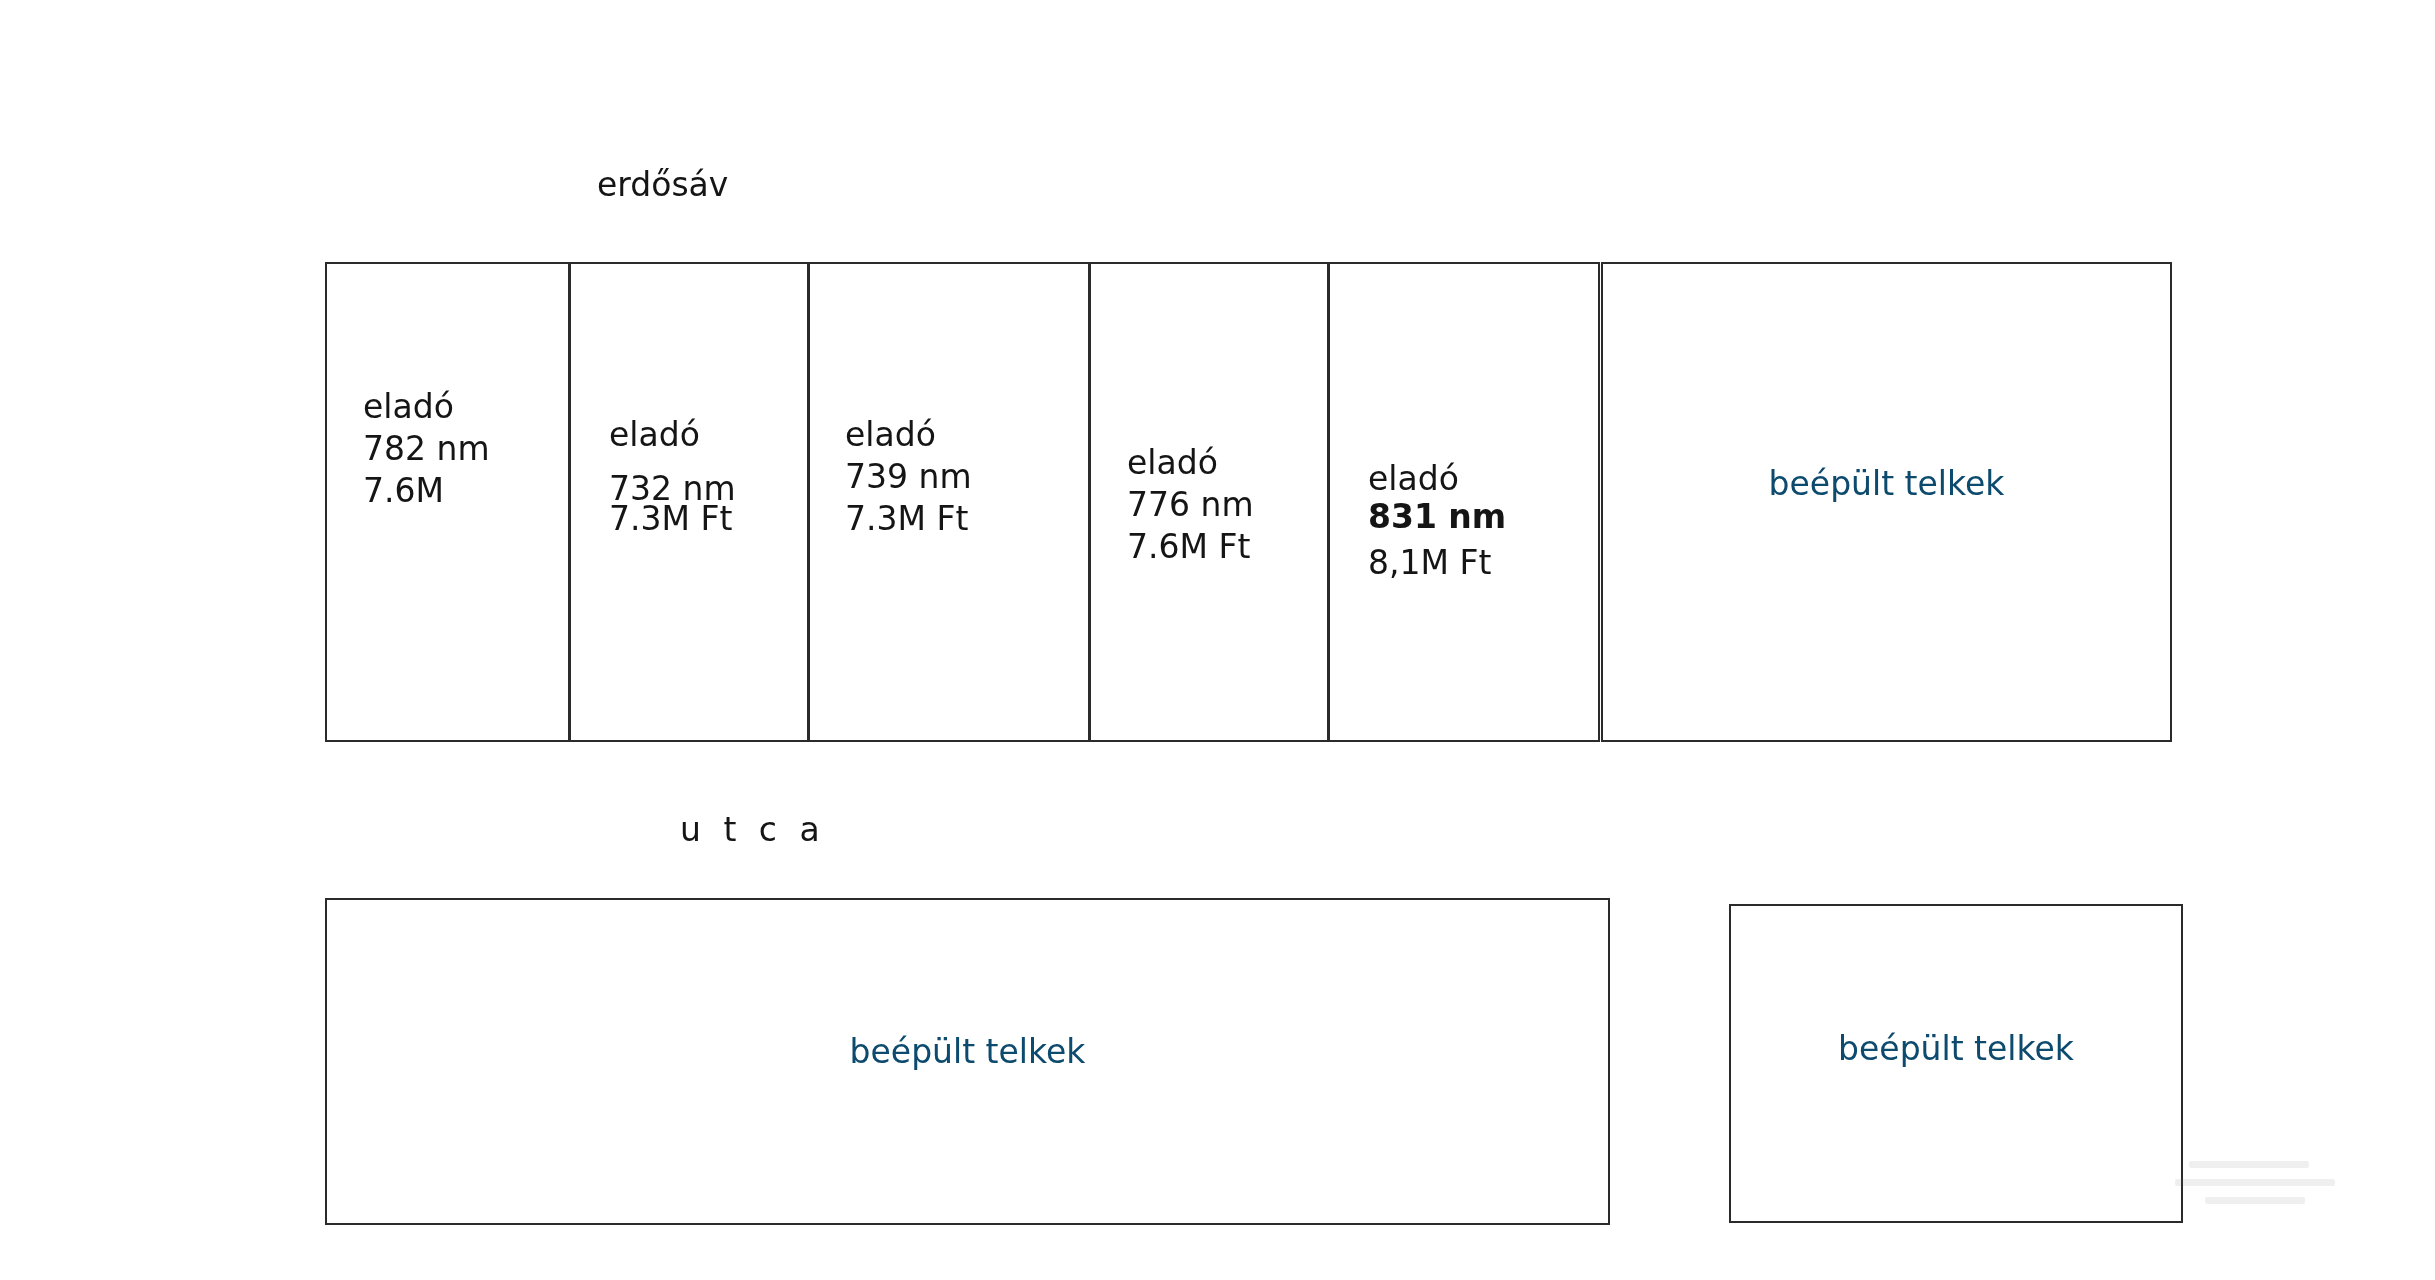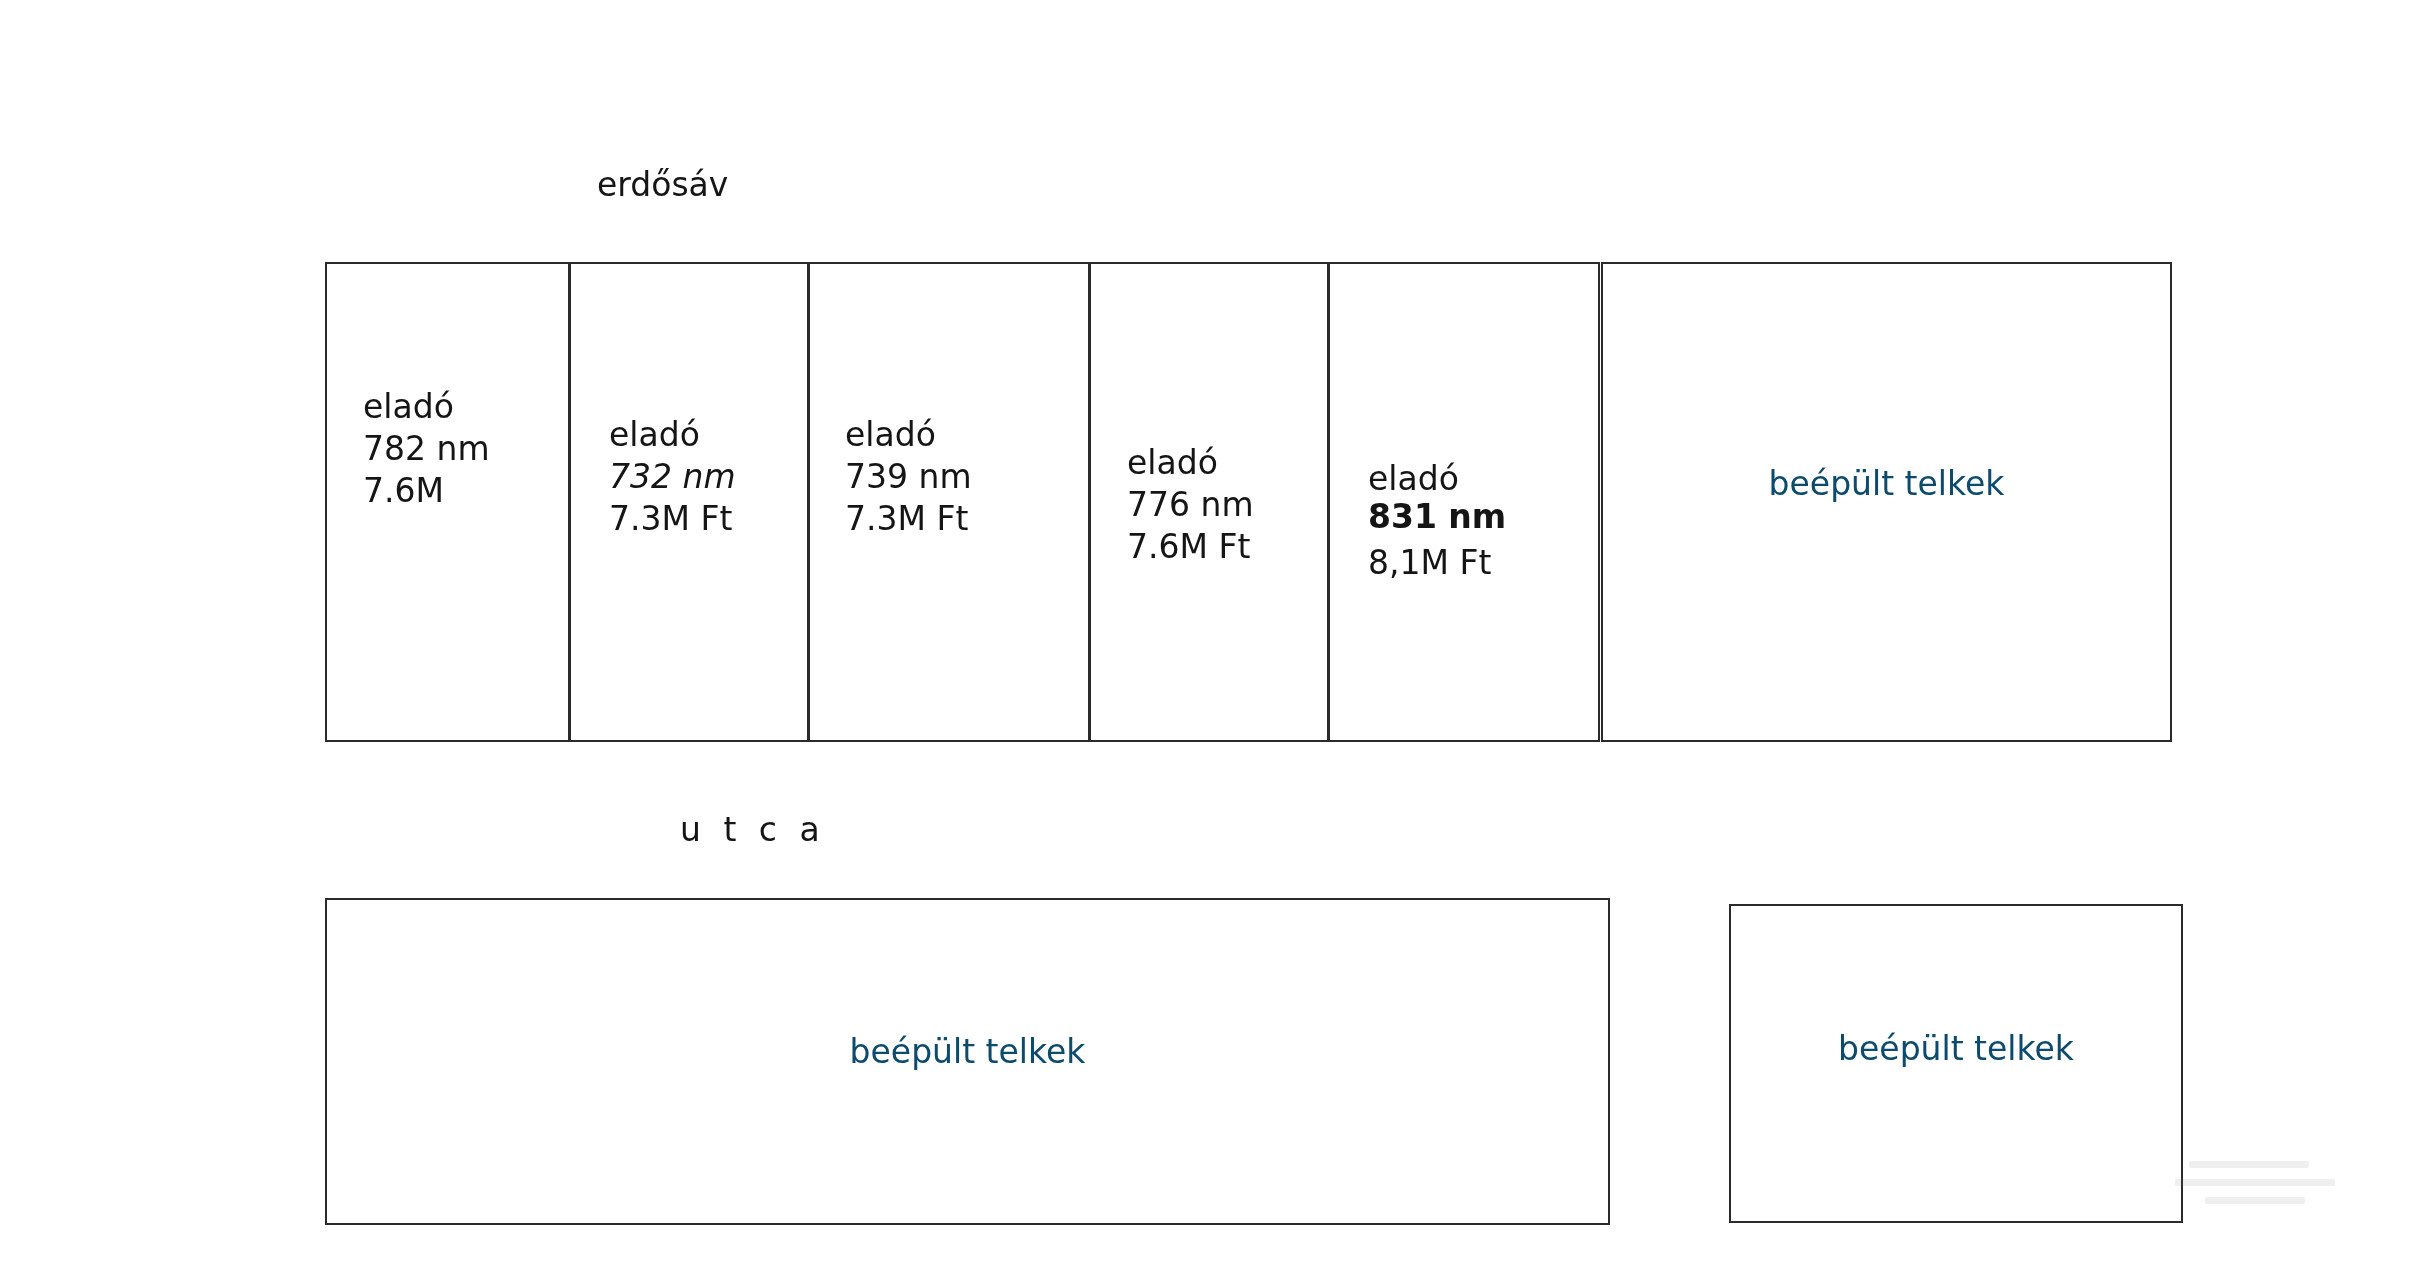--- a/index.html
+++ b/index.html
@@ -107,21 +107,21 @@
   <div class="label" id="label-utca">u t c a</div>
 
   <div class="plot" id="plot-1">
     <div class="plot-text" id="txt-1">eladó</div>
     <div class="plot-text" style="left:36px; top:164px;">782 nm</div>
     <div class="plot-text" style="left:36px; top:206px;">7.6M</div>
   </div>
 
   <div class="plot" id="plot-2">
     <div class="plot-text" style="left:38px; top:150px;">eladó</div>
-    <div class="plot-text" style="left:38px; top:192px;font-style:italic;">732 nm</div>
+    <div class="plot-text" style="left:38px; top:204px;">732 nm</div>
     <div class="plot-text" style="left:38px; top:234px;">7.3M Ft</div>
   </div>
 
   <div class="plot" id="plot-3">
     <div class="plot-text" style="left:35px; top:150px;">eladó</div>
     <div class="plot-text" style="left:35px; top:192px;">739 nm</div>
     <div class="plot-text" style="left:35px; top:234px;">7.3M Ft</div>
   </div>
 
   <div class="plot" id="plot-4">

